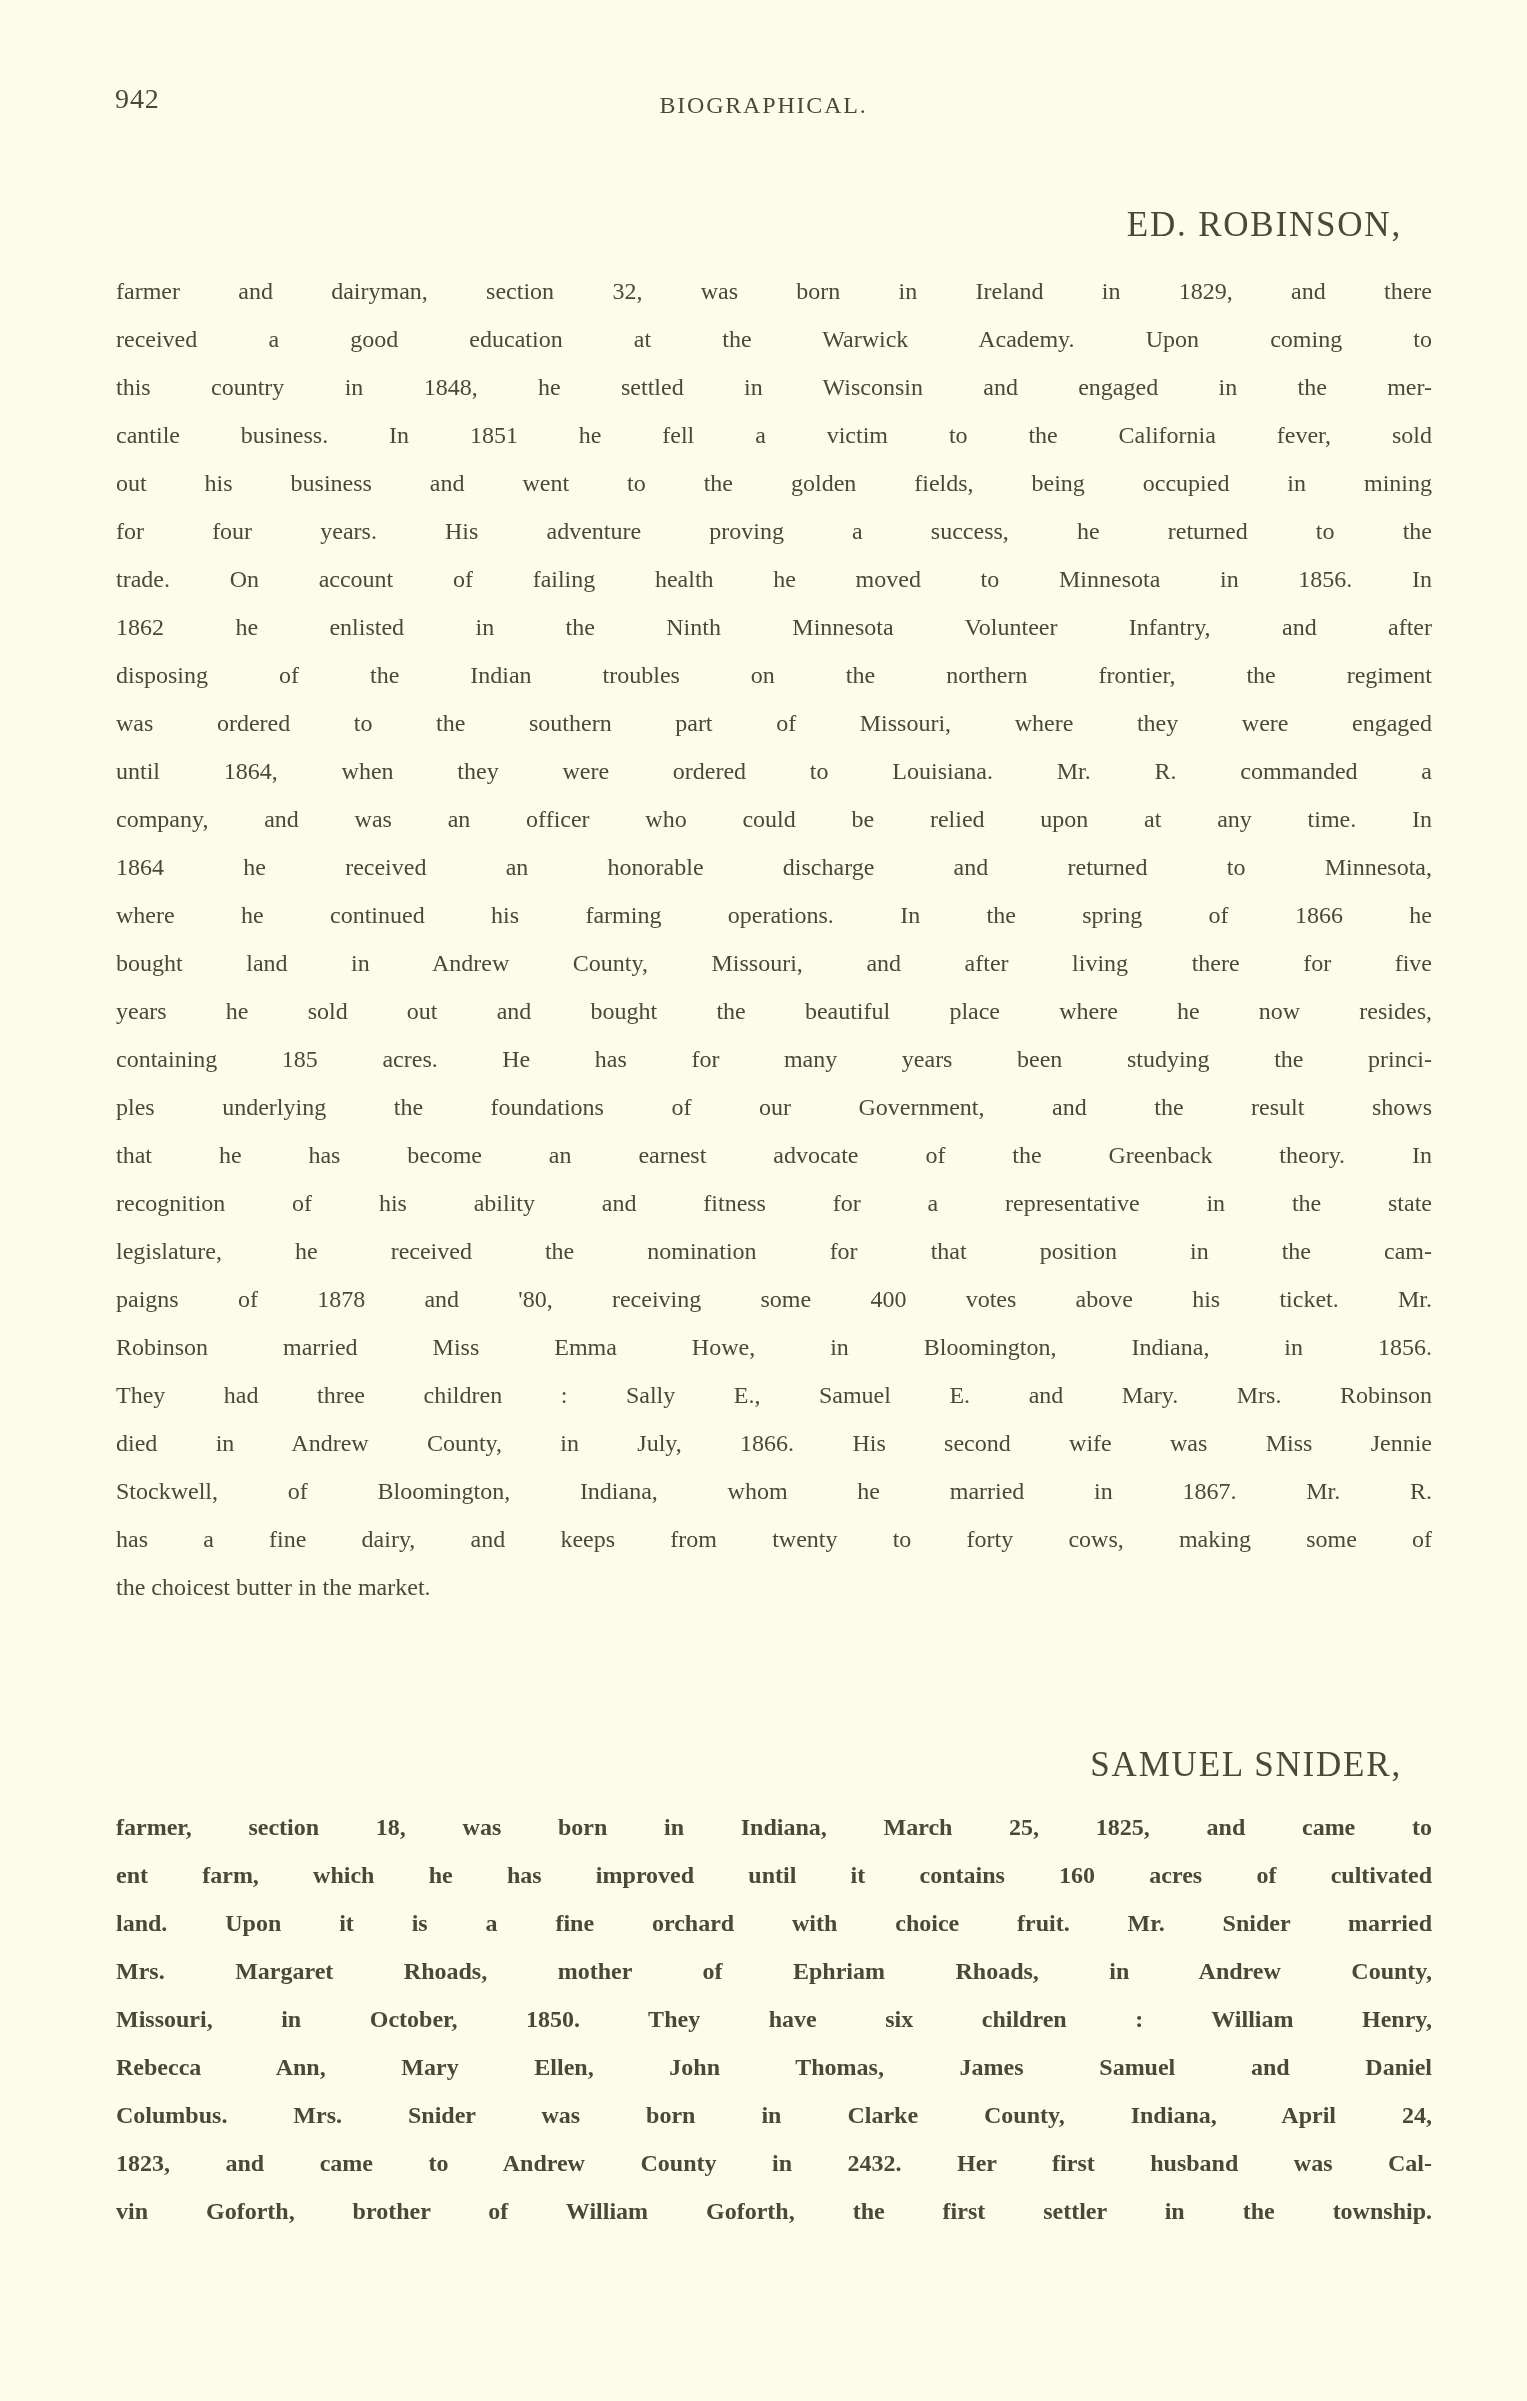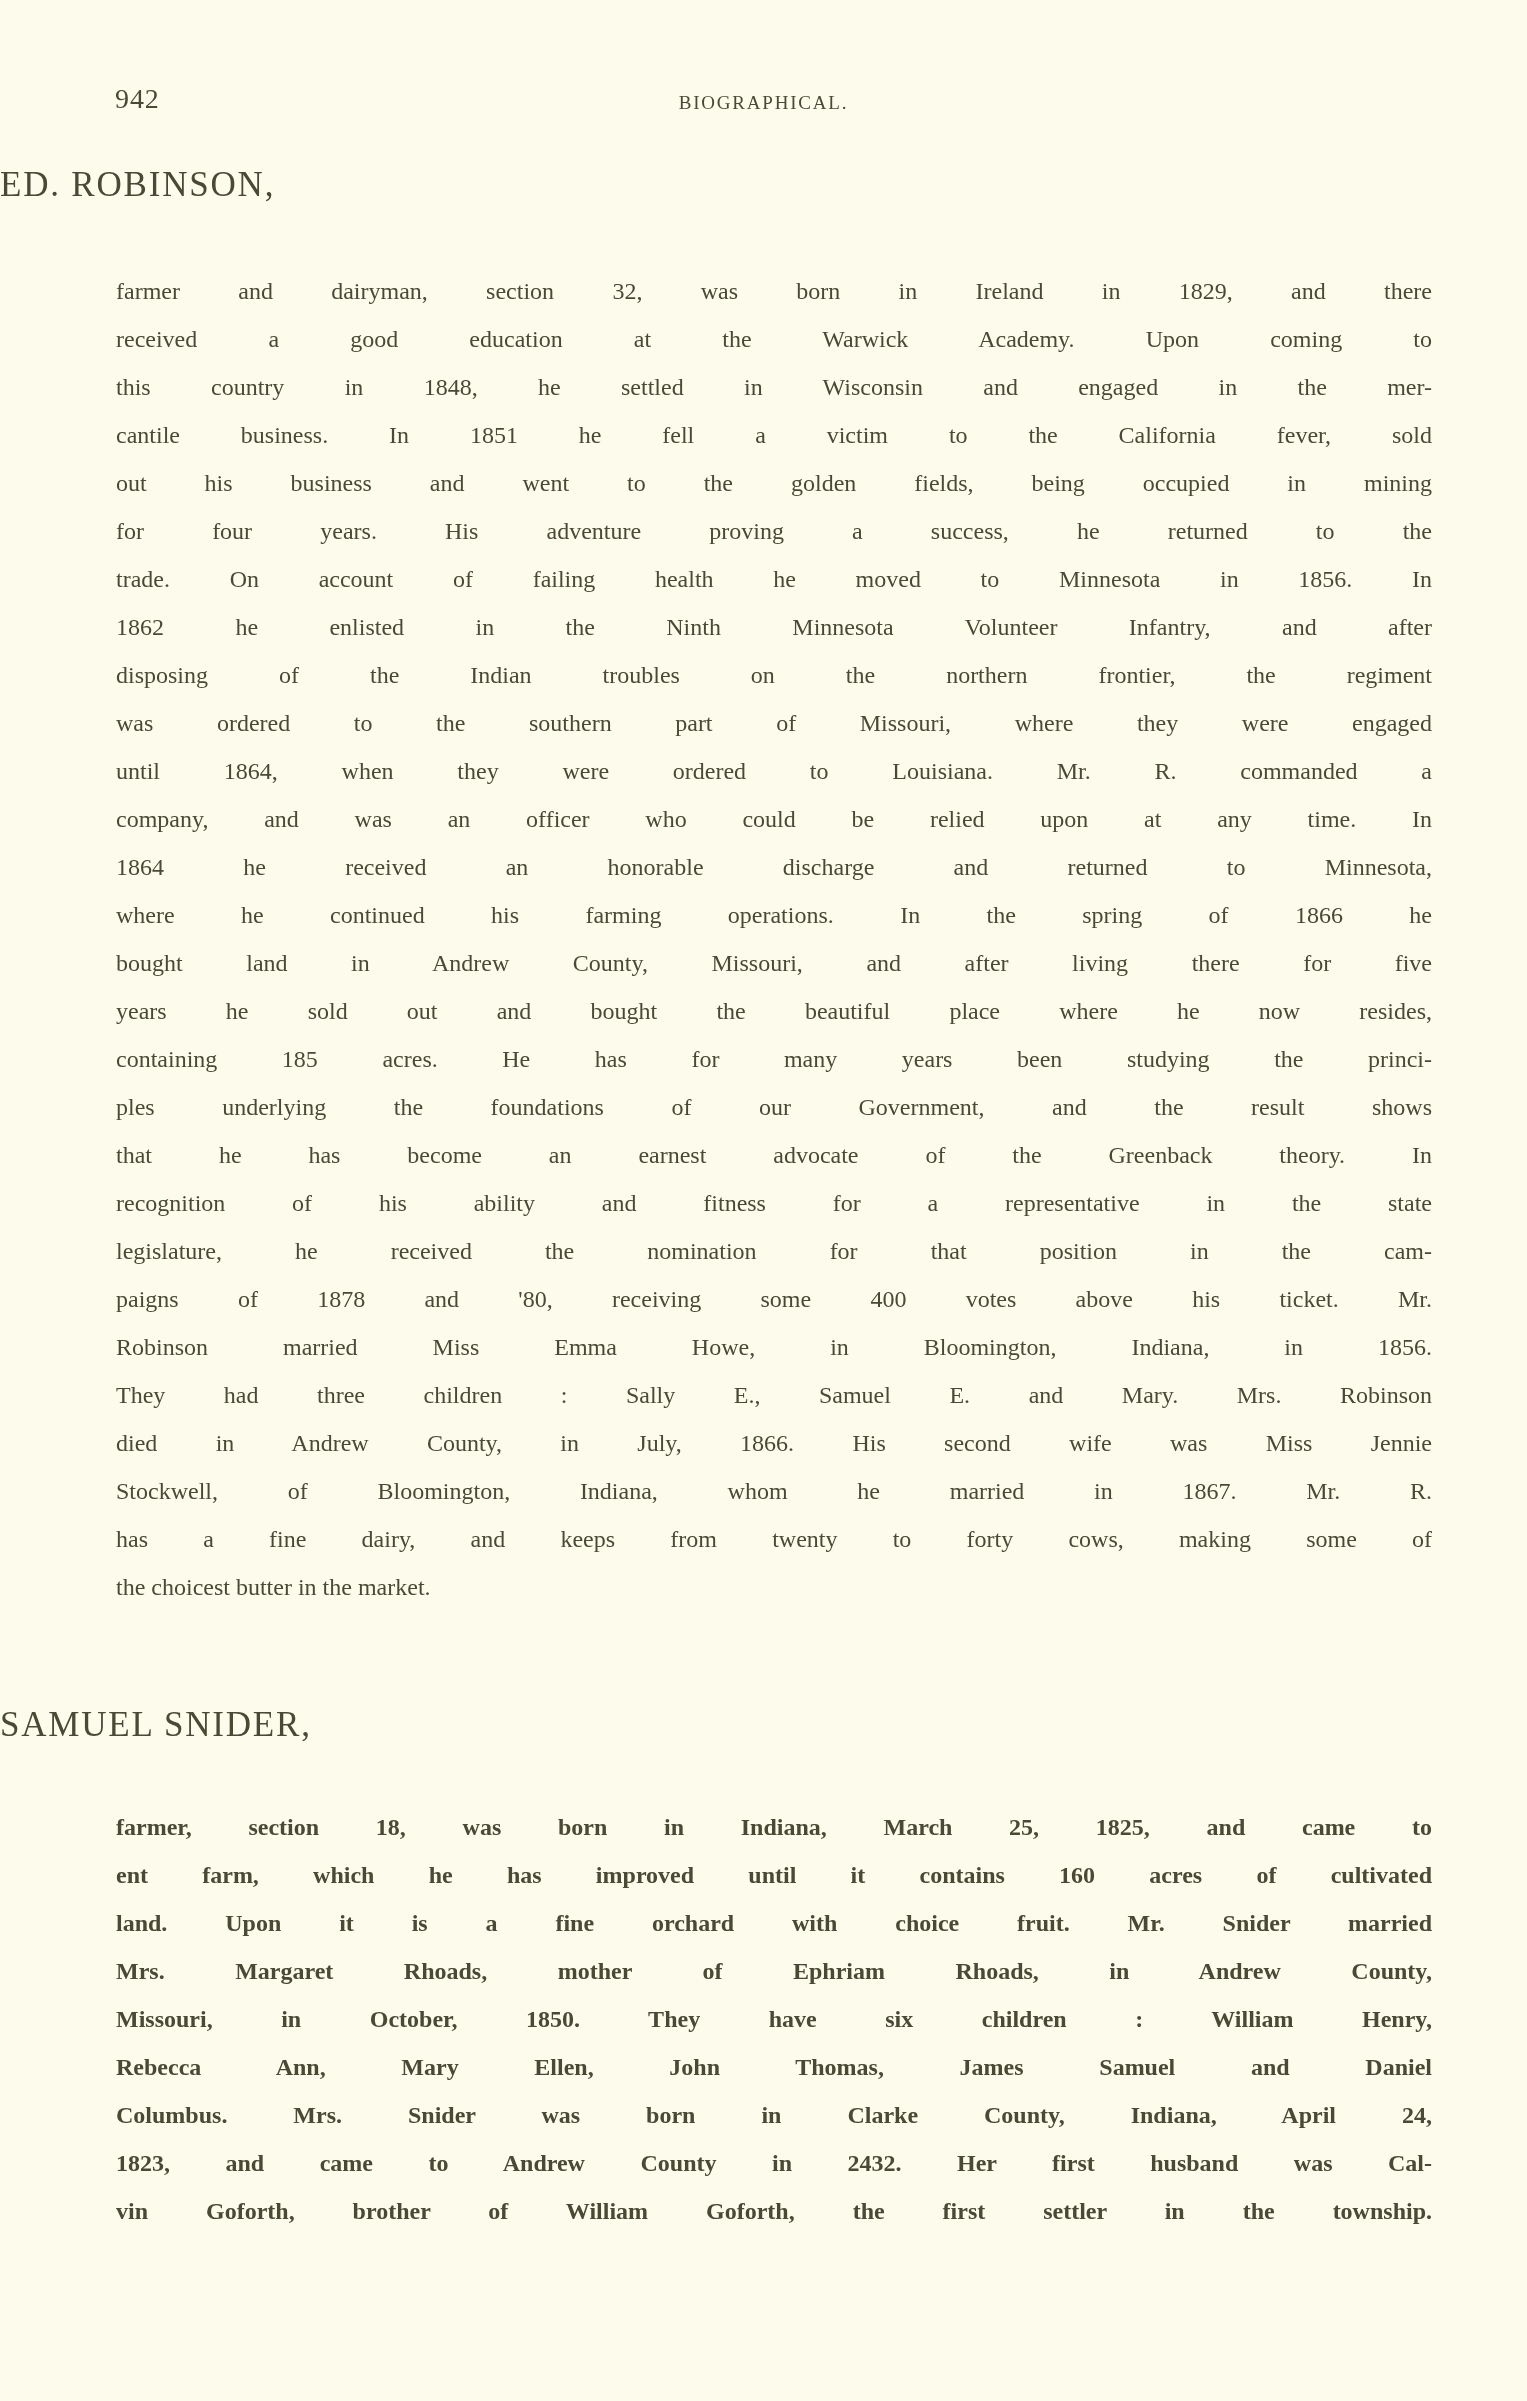--- a/index.html
+++ b/index.html
@@ -18,30 +18,31 @@
     top: 83px;
     font-size: 28px;
     letter-spacing: 0.9px;
   }
   .running-head {
     position: absolute;
     left: 0;
     width: 1527px;
     top: 92px;
     text-align: center;
-    font-size: 19px;
+    font-size: 24px;
     letter-spacing: 1.8px;
   }
   .entry-heading {
     position: absolute;
     left: 0;
     width: 1402px;
-    text-align: left;
+    text-align: right;
     font-size: 35px;
     letter-spacing: 1.8px;
+    margin-top: 40px;
   }
   .entry-body {
     position: absolute;
     left: 116px;
     width: 1316px;
     font-size: 24px;
     line-height: 48px;
   }
   .line {
     display: block;

